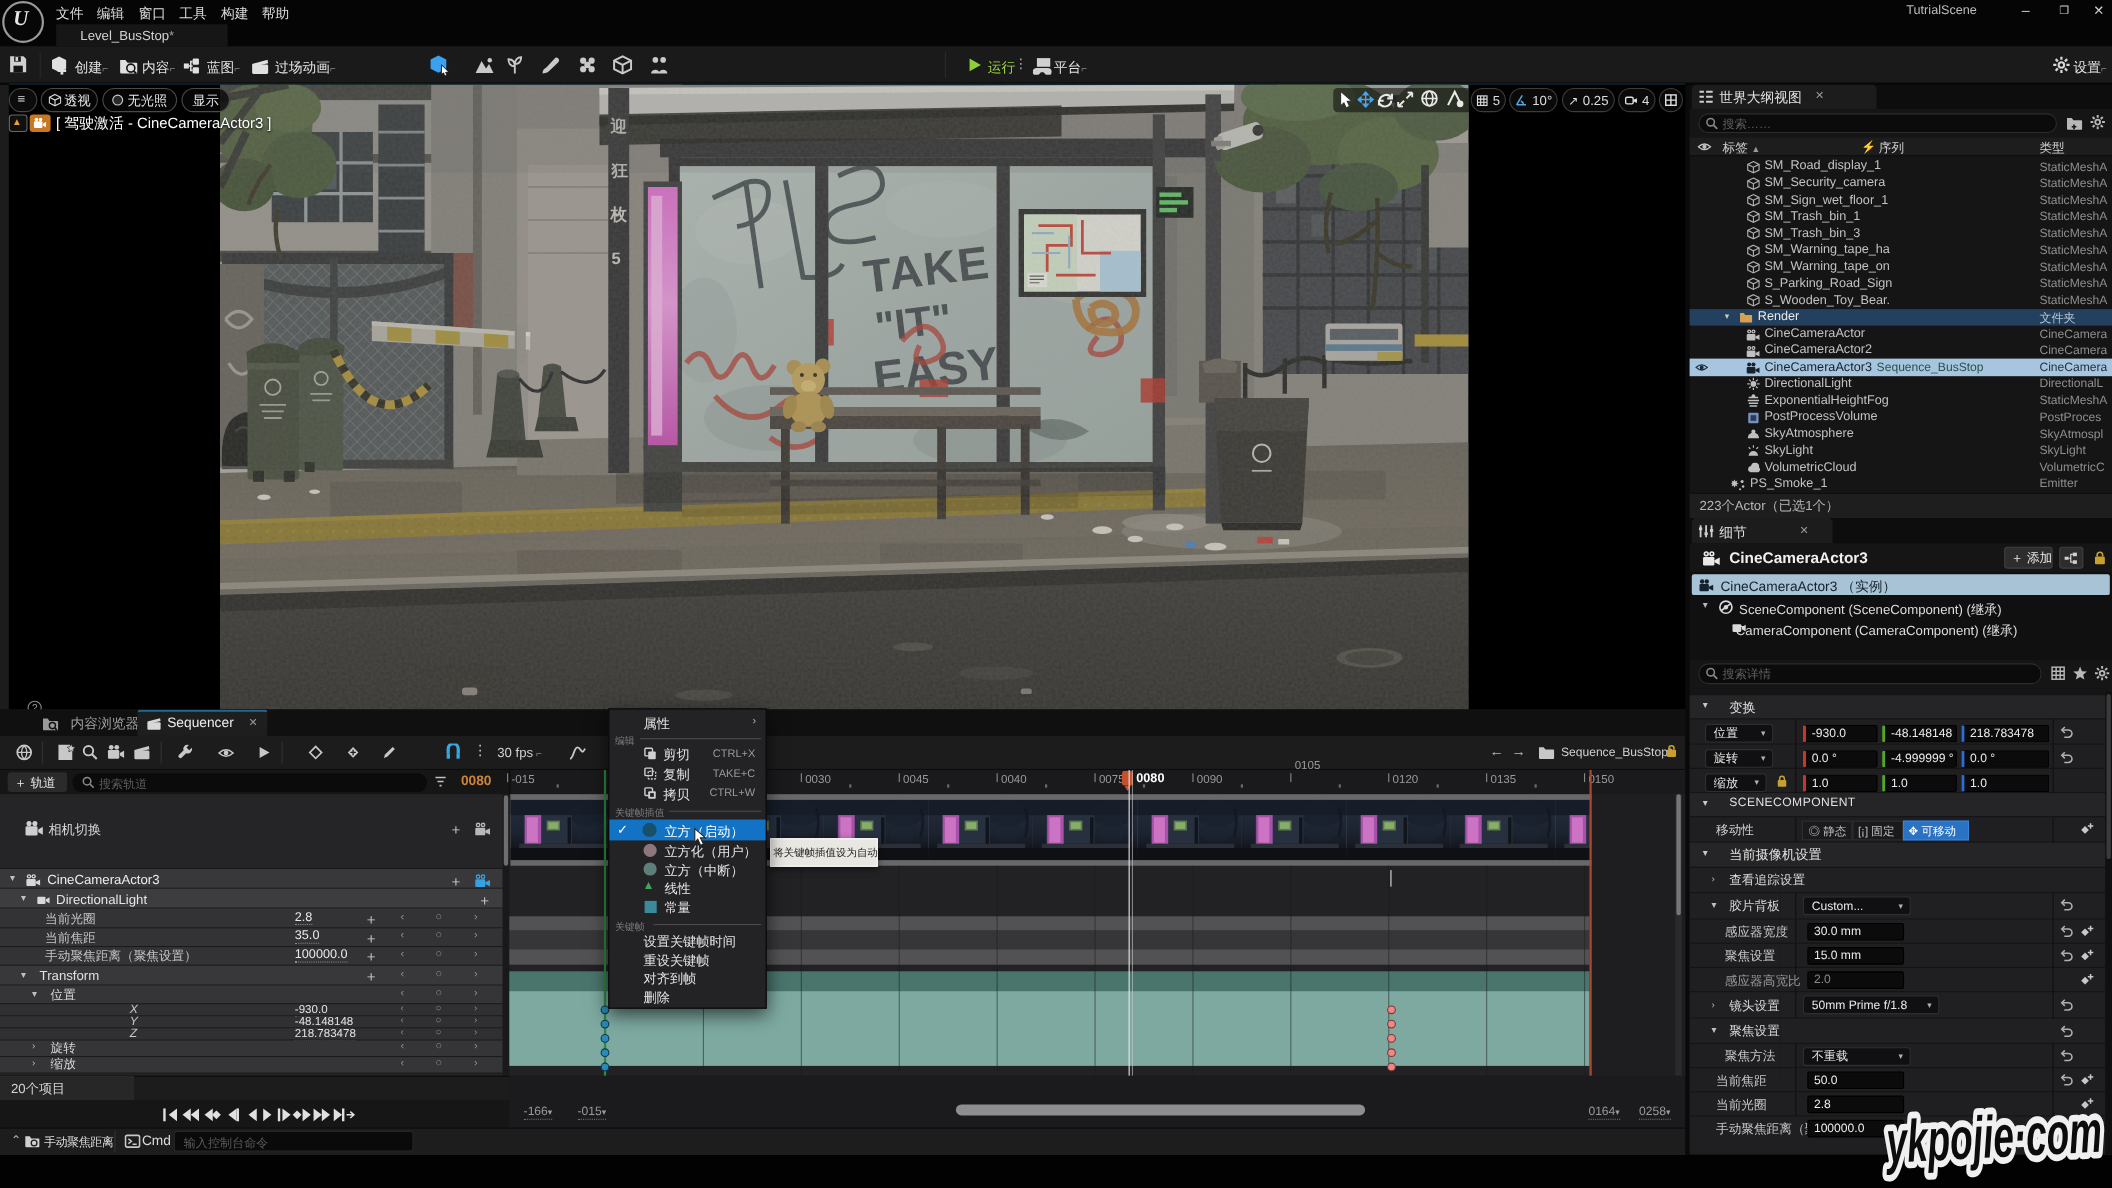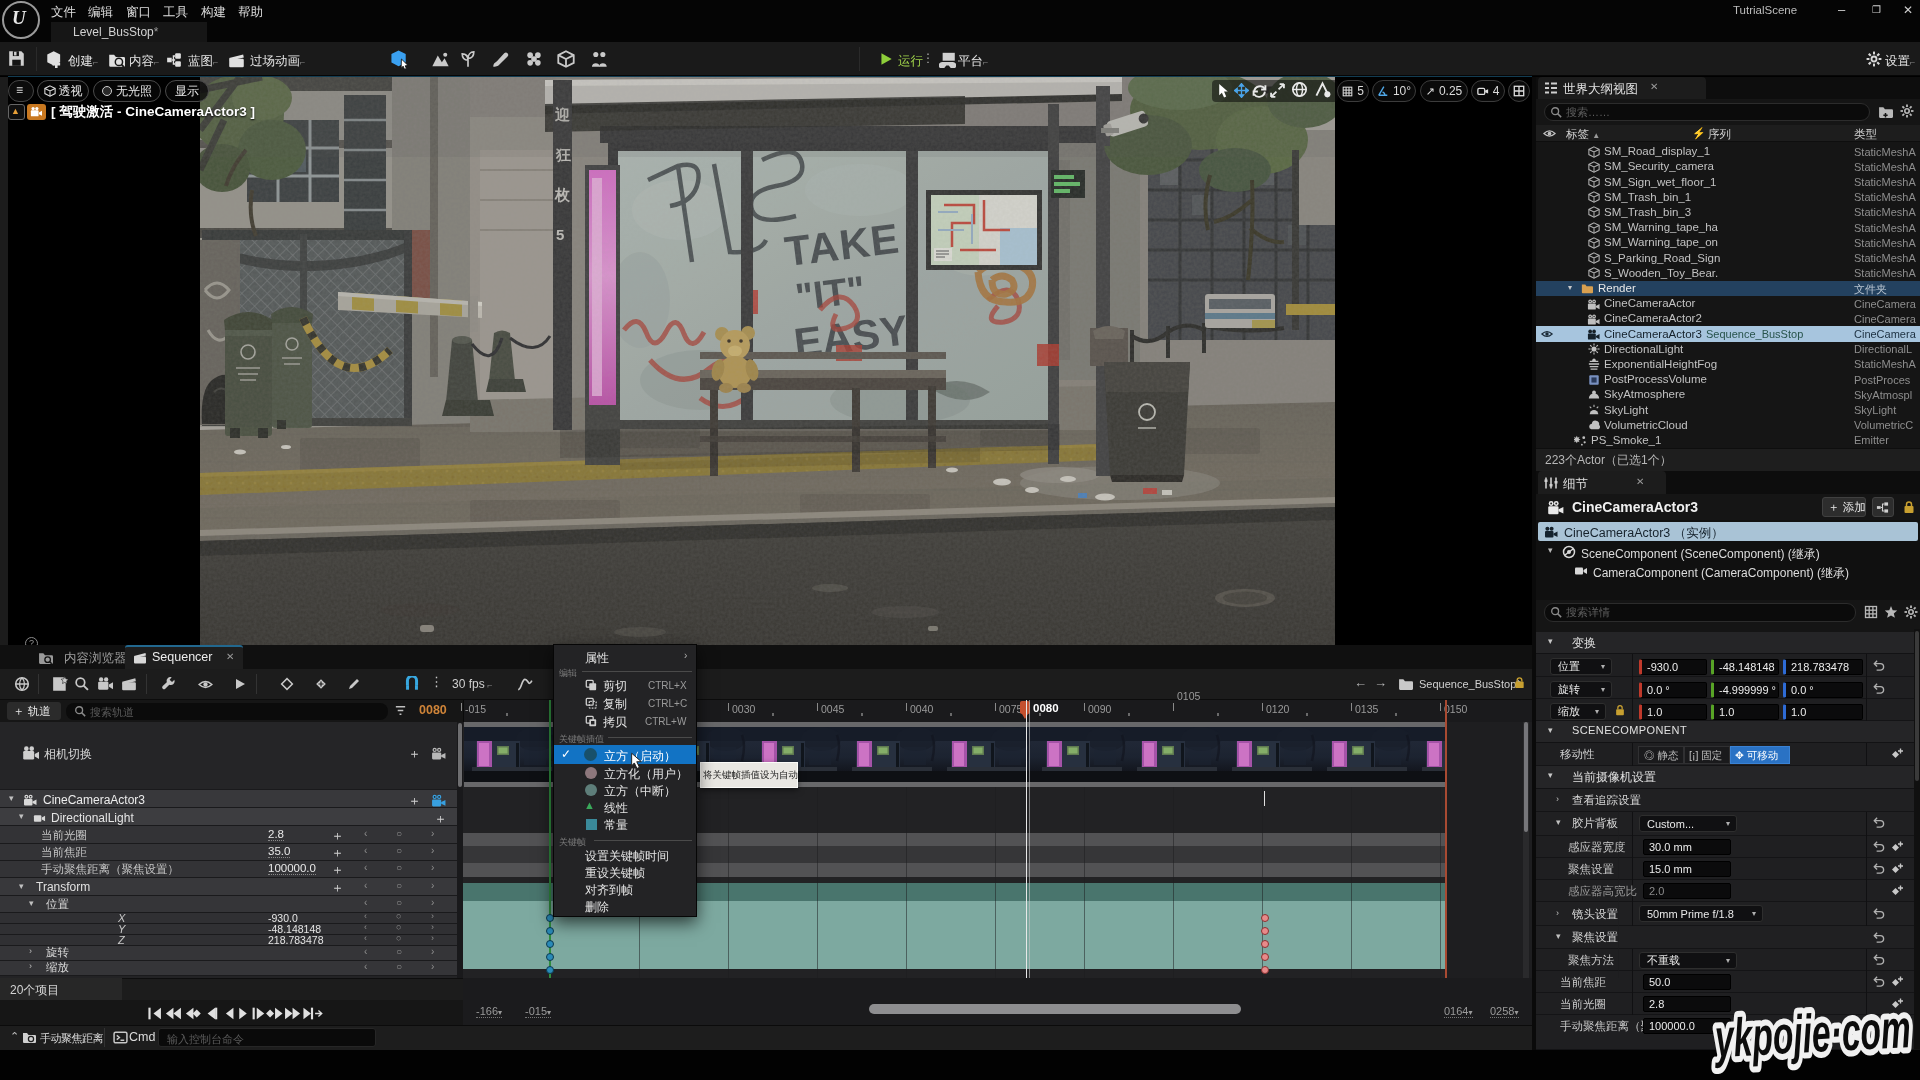--- a/index.html
+++ b/index.html
@@ -582,21 +582,21 @@
         <use href="#i-cube"></use>
       </svg>透视</div>
 <div class="pill" style="left:93px;top:3px;width:68px;height:22px"><span style="width:10px;height:10px;border-radius:50%;background:#2a2a2a;border:1.5px solid #cfcfcf;display:inline-block;margin-right:4px"></span>无光照</div>
 <div class="pill" style="left:165px;top:3px;width:44px;height:22px">显示</div>
 <div class="a" style="left:8px;top:27px;width:17px;height:16px;background:#101010;border:1px solid #666;border-radius:3px"></div>
 <div class="t" style="left:11px;top:29px;font-size:9px;color:#e8a038">▲</div>
 <div class="a" style="left:27px;top:27px;width:19px;height:16px;background:#c87820;border-radius:3px"></div>
 <svg class="ic" style="left:30px;top:29px" width="12" height="12" viewBox="0 0 14 14" color="#fff">
       <use href="#i-cam"></use>
     </svg>
-<div class="t" style="left:51px;top:26px;font-size:13.5px;font-weight:bold;color:#fff;text-shadow:0 1px 2px #000">[ 驾驶激活 - CineCameraActor3 ]</div>
+<div class="t" style="left:51px;top:26px;font-size:13.5px;font-weight:normal;color:#fff;text-shadow:0 1px 2px #000">[ 驾驶激活 - CineCameraActor3 ]</div>
 
 <div class="a" style="left:1212px;top:3px;width:126px;height:22px;background:rgba(10,10,10,.55);border-radius:4px"></div>
 <svg class="ic" style="left:1216px;top:6px" width="15" height="15" viewBox="0 0 14 14" color="#fff">
       <path d="M3 1 L11 8 H7.5 L9.5 12.5 L7.5 13.5 L5.5 9 L3 11.5 Z" fill="currentColor"></path>
     </svg>
 <svg class="ic" style="left:1234px;top:6px" width="15" height="15" viewBox="0 0 14 14" color="#4aa3e8">
       <path d="M7 0.5 L9 3 H5 Z M7 13.5 L5 11 H9 Z M0.5 7 L3 5 V9 Z M13.5 7 L11 9 V5 Z M7 2 V12 M2 7 H12" fill="currentColor" stroke="currentColor" stroke-width="1.2"></path>
     </svg>
 <svg class="ic" style="left:1252px;top:6px" width="15" height="15" viewBox="0 0 14 14" color="#e8e8e8">
       <path d="M2 8 a5.5 5.5 0 0 1 10 -2.5" fill="none" stroke="currentColor" stroke-width="1.8"></path>
@@ -850,21 +850,21 @@
   <svg class="ic" style="left:26px;top:74px" width="14" height="14" viewBox="0 0 14 14" color="#d8d8d8">
       <circle cx="7" cy="7" r="5.5" fill="none" stroke="currentColor" stroke-width="1.5"></circle>
       <path d="M3 10 L11 4" stroke="currentColor" stroke-width="1.5"></path>
       <circle cx="7" cy="7" r="2" fill="currentColor"></circle>
     </svg>
   <div class="t" style="left:45px;top:75px;color:#dcdcdc;font-size:12px">SceneComponent (SceneComponent) (继承)</div>
   <svg class="ic" style="left:38px;top:93px" width="14" height="14" viewBox="0 0 14 14" color="#d8d8d8">
       <rect x="1" y="3.5" width="8" height="7" rx="1" fill="currentColor"></rect>
       <path d="M9.5 6 L13 4 V10 L9.5 8 Z" fill="currentColor"></path>
     </svg>
-  <div class="t" style="left:57px;top:94px;color:#dcdcdc;font-size:12px">CameraComponent (CameraComponent) (继承)</div>
+  <div class="t" style="left:42px;top:94px;color:#dcdcdc;font-size:12px">CameraComponent (CameraComponent) (继承)</div>
 
   <div class="a" style="left:0;top:129px;width:384px;height:26px;background:#151515"></div>
   <div class="a" style="left:8px;top:132px;width:312px;height:19px;background:#0b0b0b;border:1px solid #2c2c2c;border-radius:9px"></div>
   <svg class="ic" style="left:14px;top:135px" width="12" height="12" viewBox="0 0 14 14" color="#8a8a8a">
       <use href="#i-search"></use>
     </svg>
   <div class="t" style="left:30px;top:134px;color:#5f5f5f;font-size:11px">搜索详情</div>
   <svg class="ic" style="left:328px;top:134px" width="14" height="14" viewBox="0 0 14 14" color="#b8b8b8">
       <use href="#i-grid"></use>
     </svg>
@@ -1380,21 +1380,21 @@
 <svg class="ic" style="left:585px;top:679px;z-index:41" width="12" height="12" viewBox="0 0 14 14" color="#d0d0d0">
     <use href="#i-copy"></use>
   </svg>
 <div class="mi" style="left:603px;top:678px;z-index:41">剪切</div>
 <div class="sc" style="left:648px;top:680px;z-index:41">CTRL+X</div>
 <svg class="ic" style="left:585px;top:697px;z-index:41" width="12" height="12" viewBox="0 0 14 14" color="#d0d0d0">
     <rect x="1.5" y="1.5" width="8" height="8" rx="1" fill="none" stroke="currentColor" stroke-width="1.5"></rect>
     <rect x="5" y="5" width="8" height="8" rx="1" fill="none" stroke="currentColor" stroke-width="1.5" stroke-dasharray="2 1.4"></rect>
   </svg>
 <div class="mi" style="left:603px;top:696px;z-index:41">复制</div>
-<div class="sc" style="left:648px;top:698px;z-index:41">CTRL+C</div>
+<div class="sc" style="left:648px;top:698px;z-index:41">TAKE+C</div>
 <svg class="ic" style="left:585px;top:715px;z-index:41" width="12" height="12" viewBox="0 0 14 14" color="#d0d0d0">
     <use href="#i-copy"></use>
     <rect x="7" y="7" width="4" height="4" fill="#232325"></rect>
   </svg>
 <div class="mi" style="left:603px;top:714px;z-index:41">拷贝</div>
 <div class="sc" style="left:645px;top:716px;z-index:41">CTRL+W</div>
 <div class="ml" style="left:559px;top:733px;z-index:41">关键帧插值</div>
 <div class="a" style="left:608px;top:737px;width:84px;height:1px;background:#4a4a4a;z-index:41"></div>
 <div class="a" style="left:554px;top:745px;width:142px;height:19px;background:#1273c4;z-index:41"></div>
 <div class="t" style="left:561px;top:747px;font-size:12px;color:#fff;z-index:41">✓</div>

